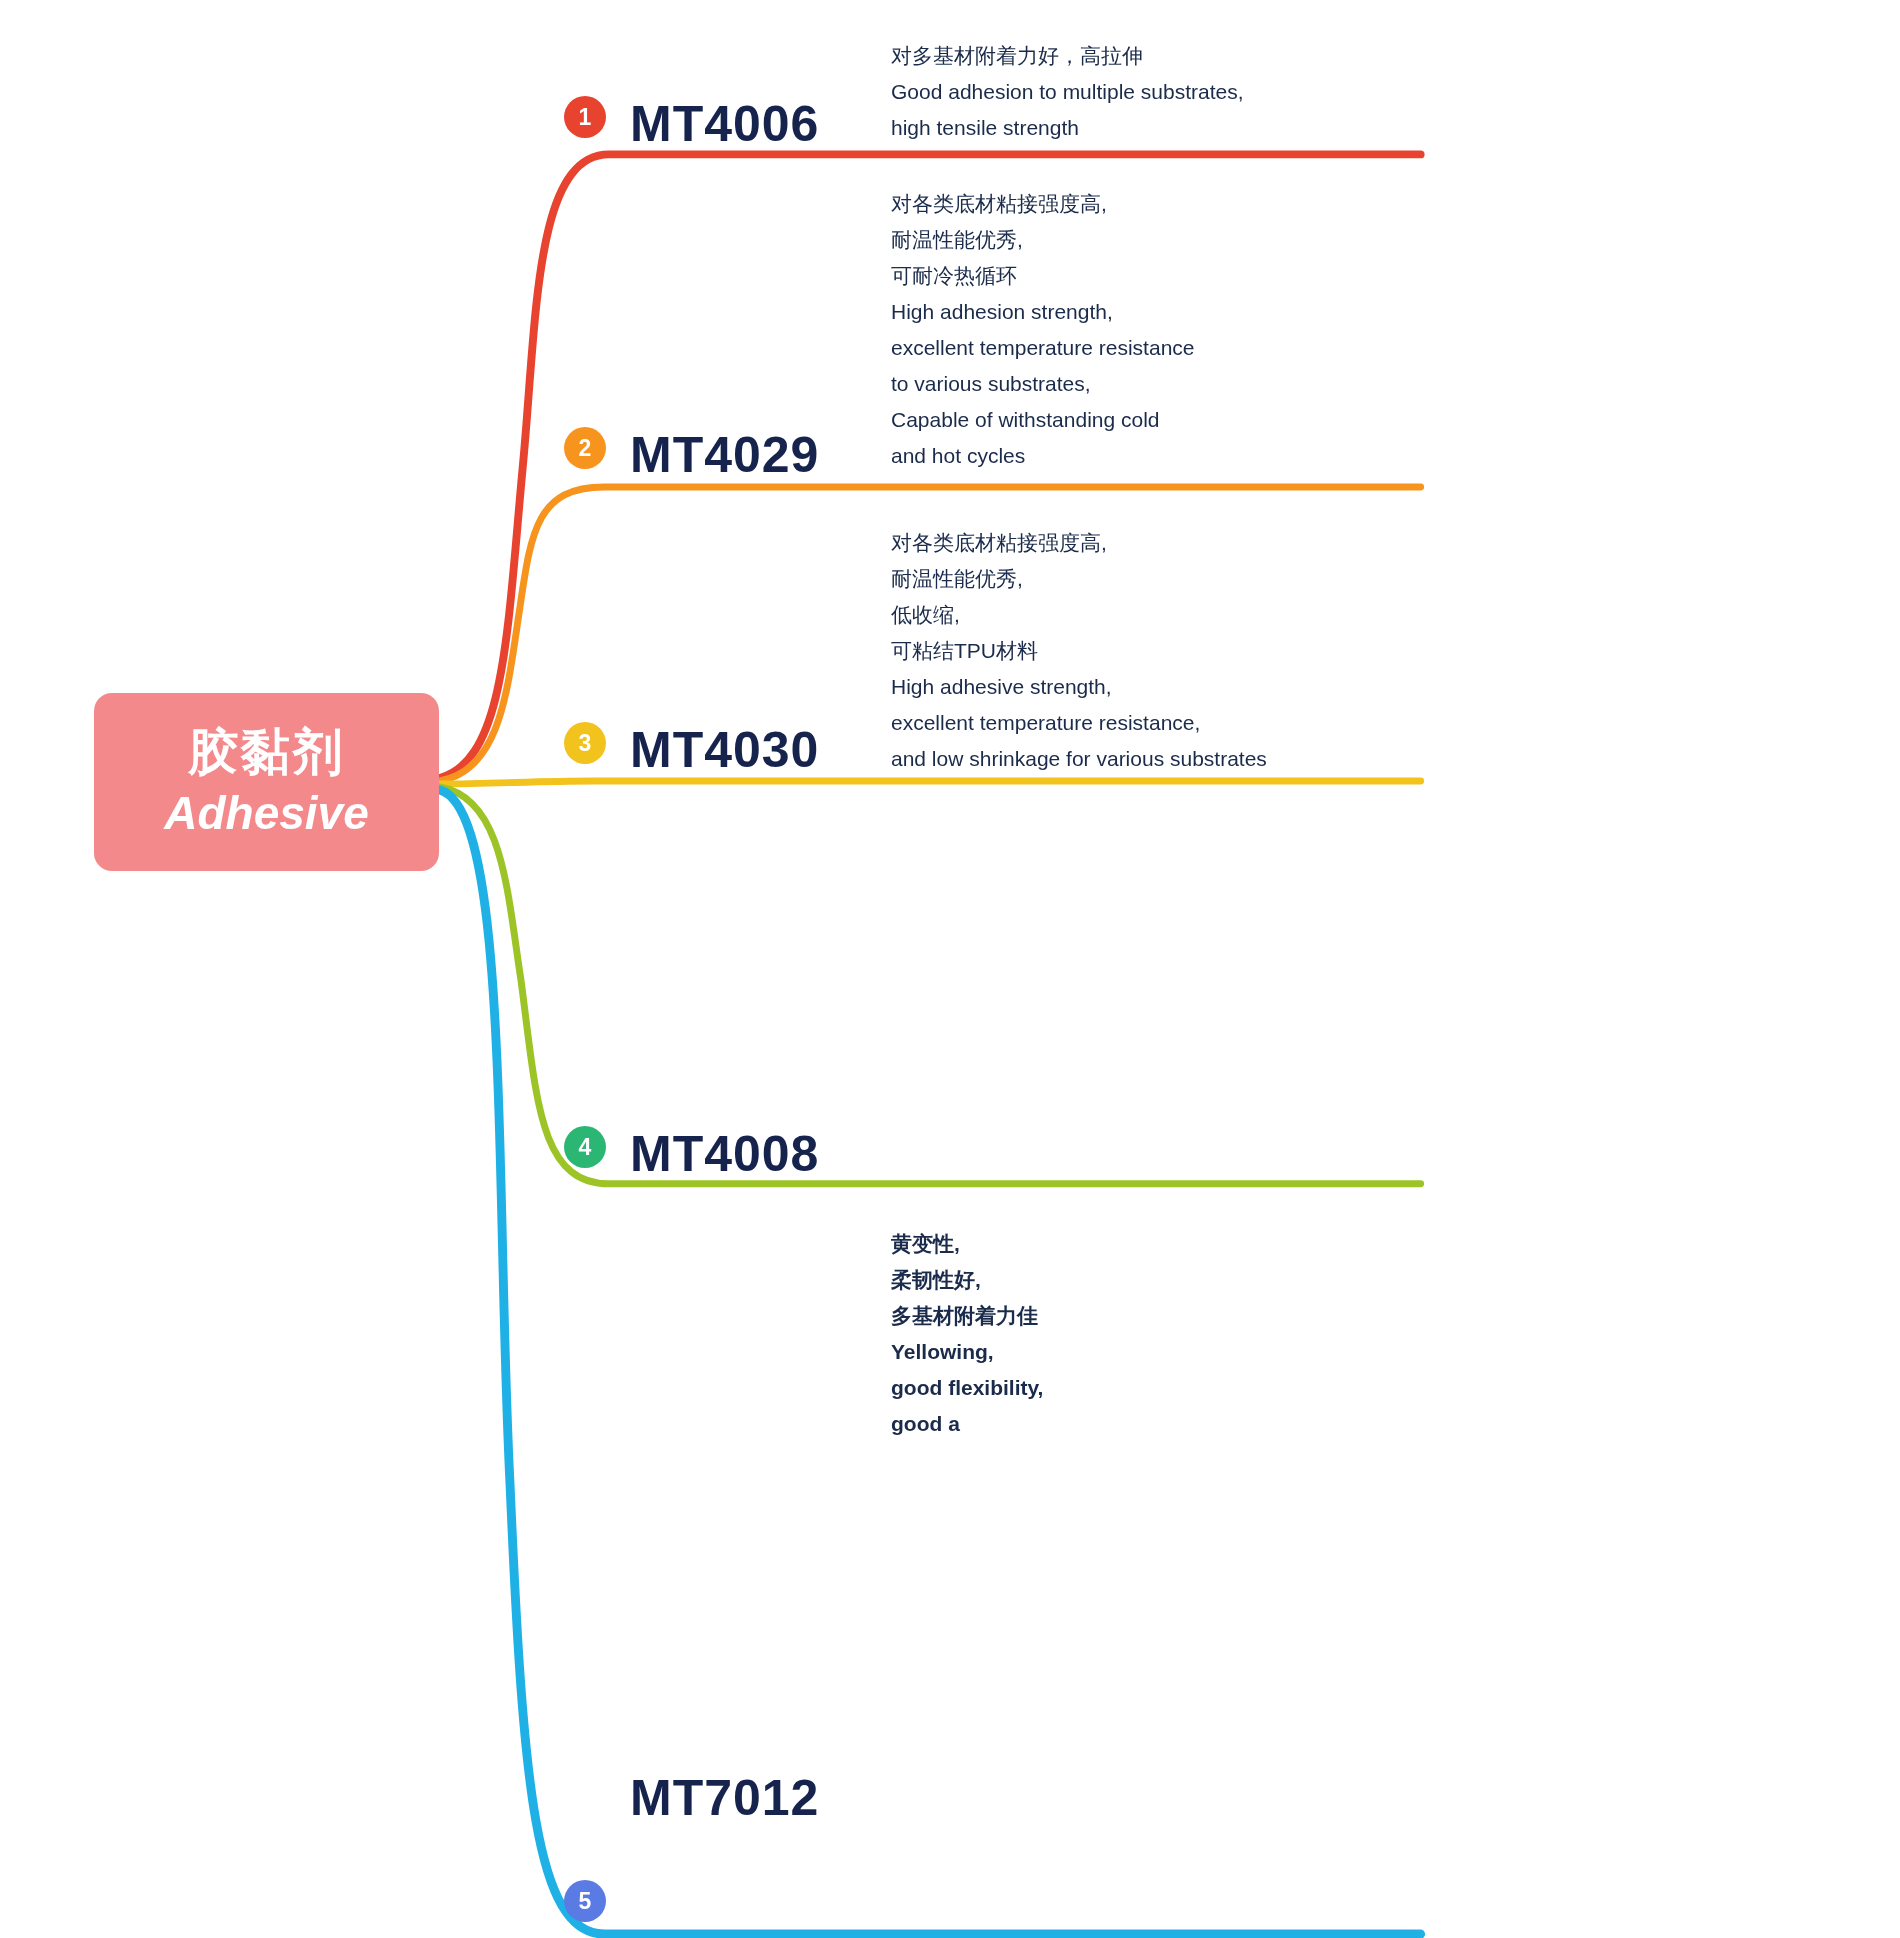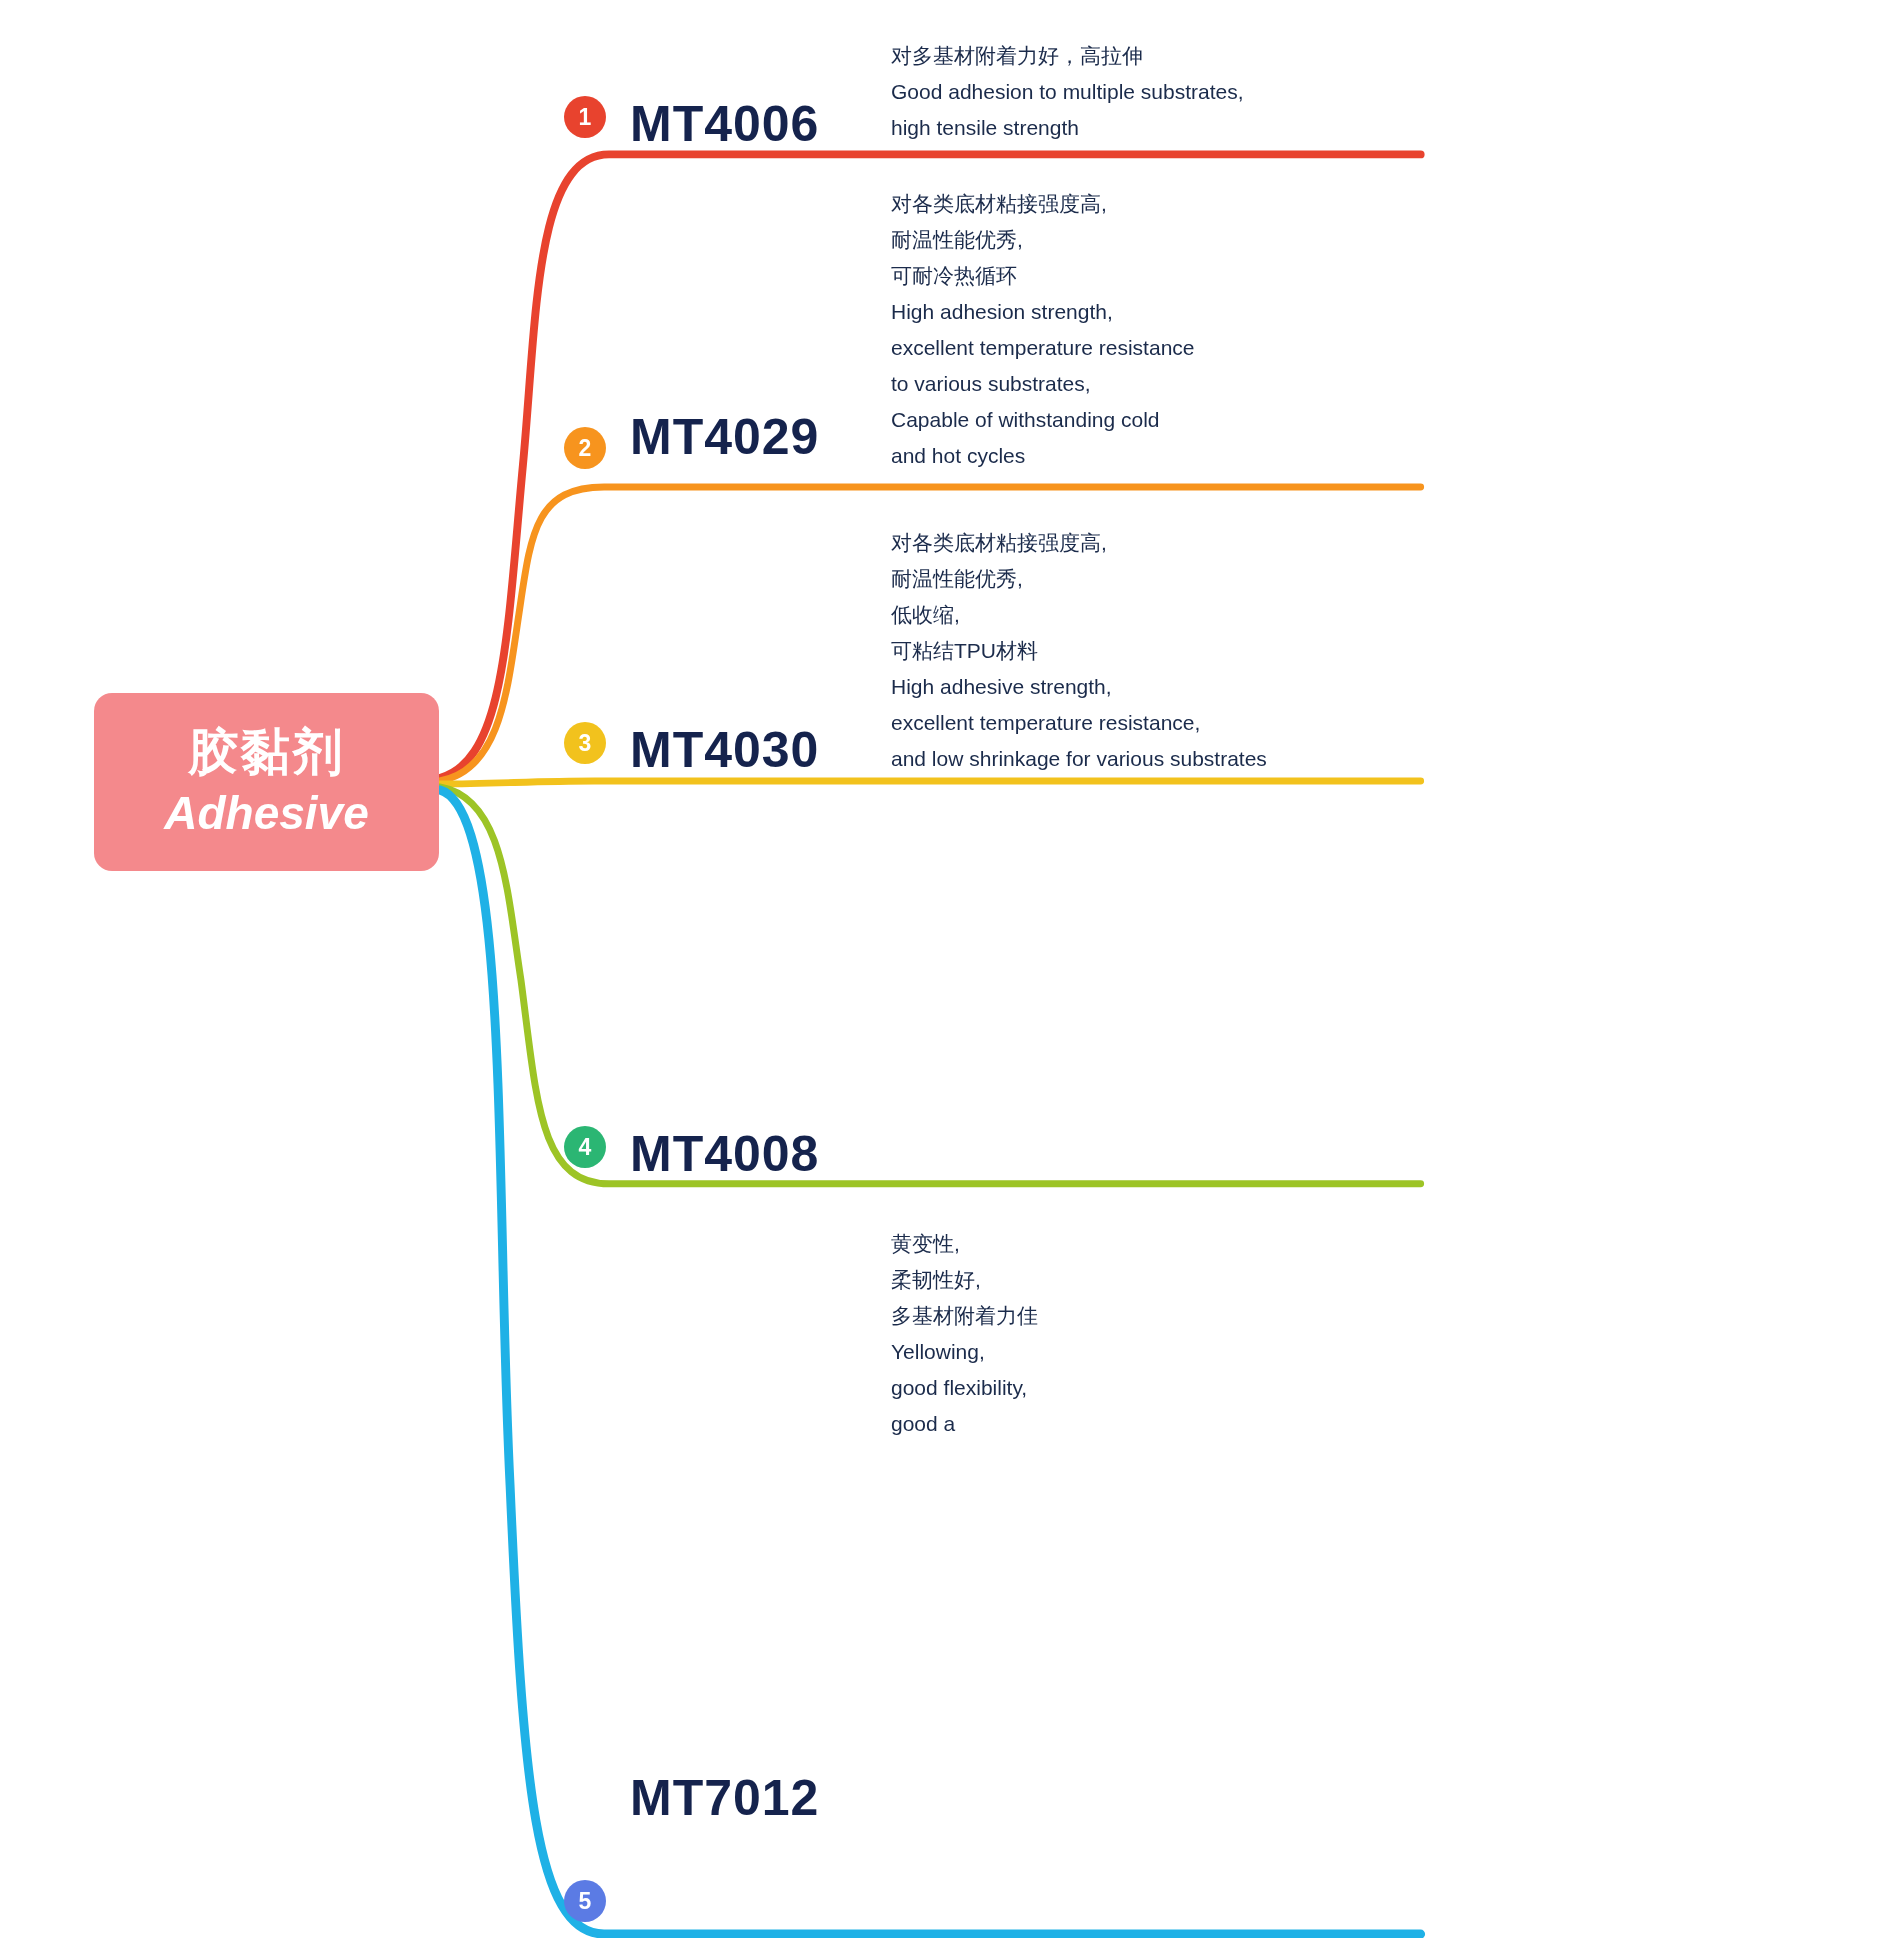--- a/index.html
+++ b/index.html
@@ -32,35 +32,35 @@
   .badge.b3{left:564px;top:722px;background:#F2C21D;}
   .badge.b4{left:564px;top:1126px;background:#2BB673;}
   .badge.b5{left:564px;top:1880px;background:#5B7BE4;}
 
   .label{
     position:absolute;
     color:#15234D;font-weight:800;font-size:50px;letter-spacing:1px;
     white-space:nowrap;
   }
   .label.l1{left:630px;top:95px;}
-  .label.l2{left:630px;top:408px;}
+  .label.l2{left:630px;top:426px;}
   .label.l3{left:630px;top:721px;}
   .label.l4{left:630px;top:1125px;}
   .label.l5{left:630px;top:1769px;}
 
   .desc{
     position:absolute;left:891px;
     color:#1B2B4B;font-size:21px;line-height:36px;
     white-space:pre-line;
   }
   .desc.d1{top:38px;}
   .desc.d2{top:186px;}
   .desc.d3{top:525px;}
   .desc.d4{top:820px;}
-  .desc.d5{top:1226px;}
+  .desc.d5{top:1226px;font-weight:bold;}
 </style>
 </head>
 <body>
 
 <div class="canvas">
 
   <svg class="links" viewBox="0 0 1920 1958">
     <path stroke-width="8" d="M 444 786 C 510 768 512 640 528 470 C 542 320 540 156 615 156 L 1435 156" stroke="#E8432E"></path>
     <path stroke-width="7" d="M 444 789 C 505 778 512 700 524 620 C 536 540 540 492 610 492 L 1435 492" stroke="#F7941E"></path>
     <path stroke-width="7" d="M 444 792 C 500 792 540 789 600 789 L 1435 789" stroke="#F2C21D"></path>

